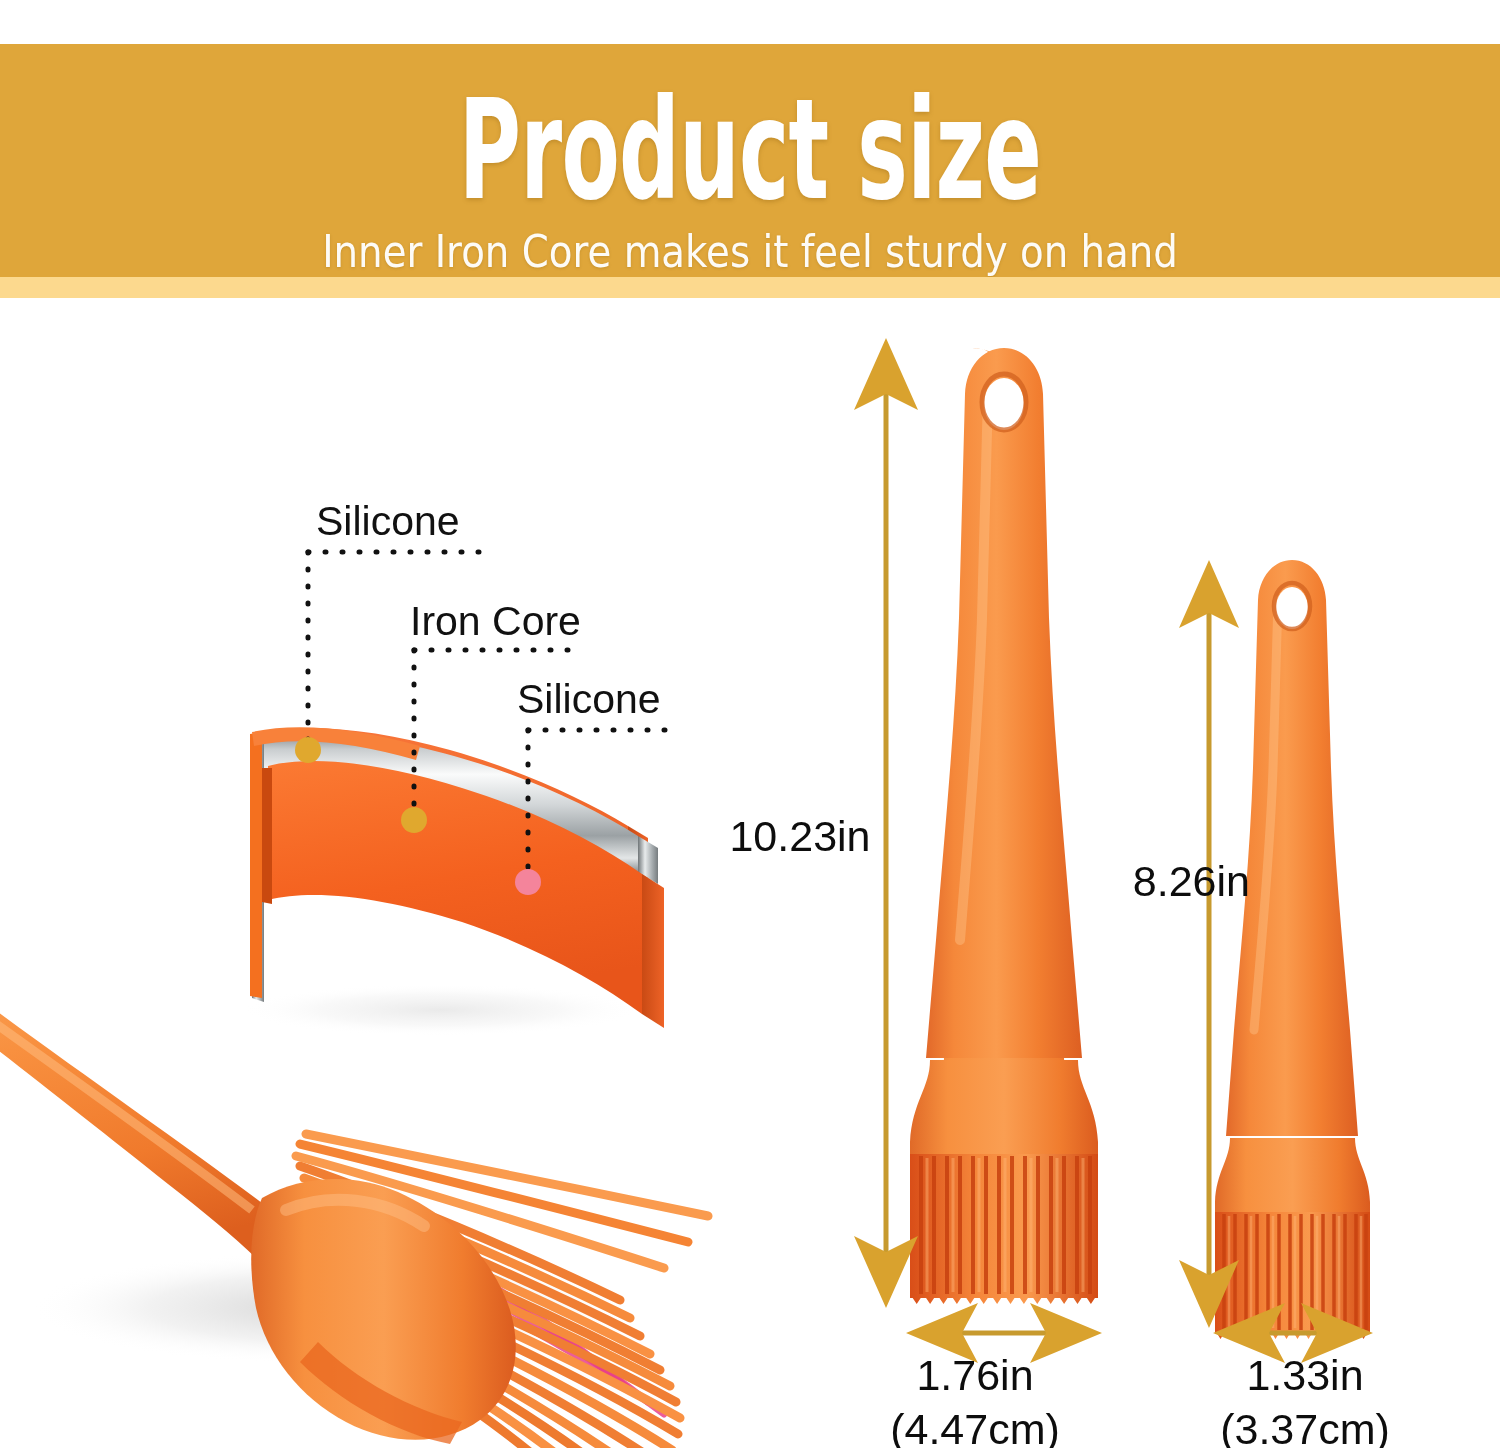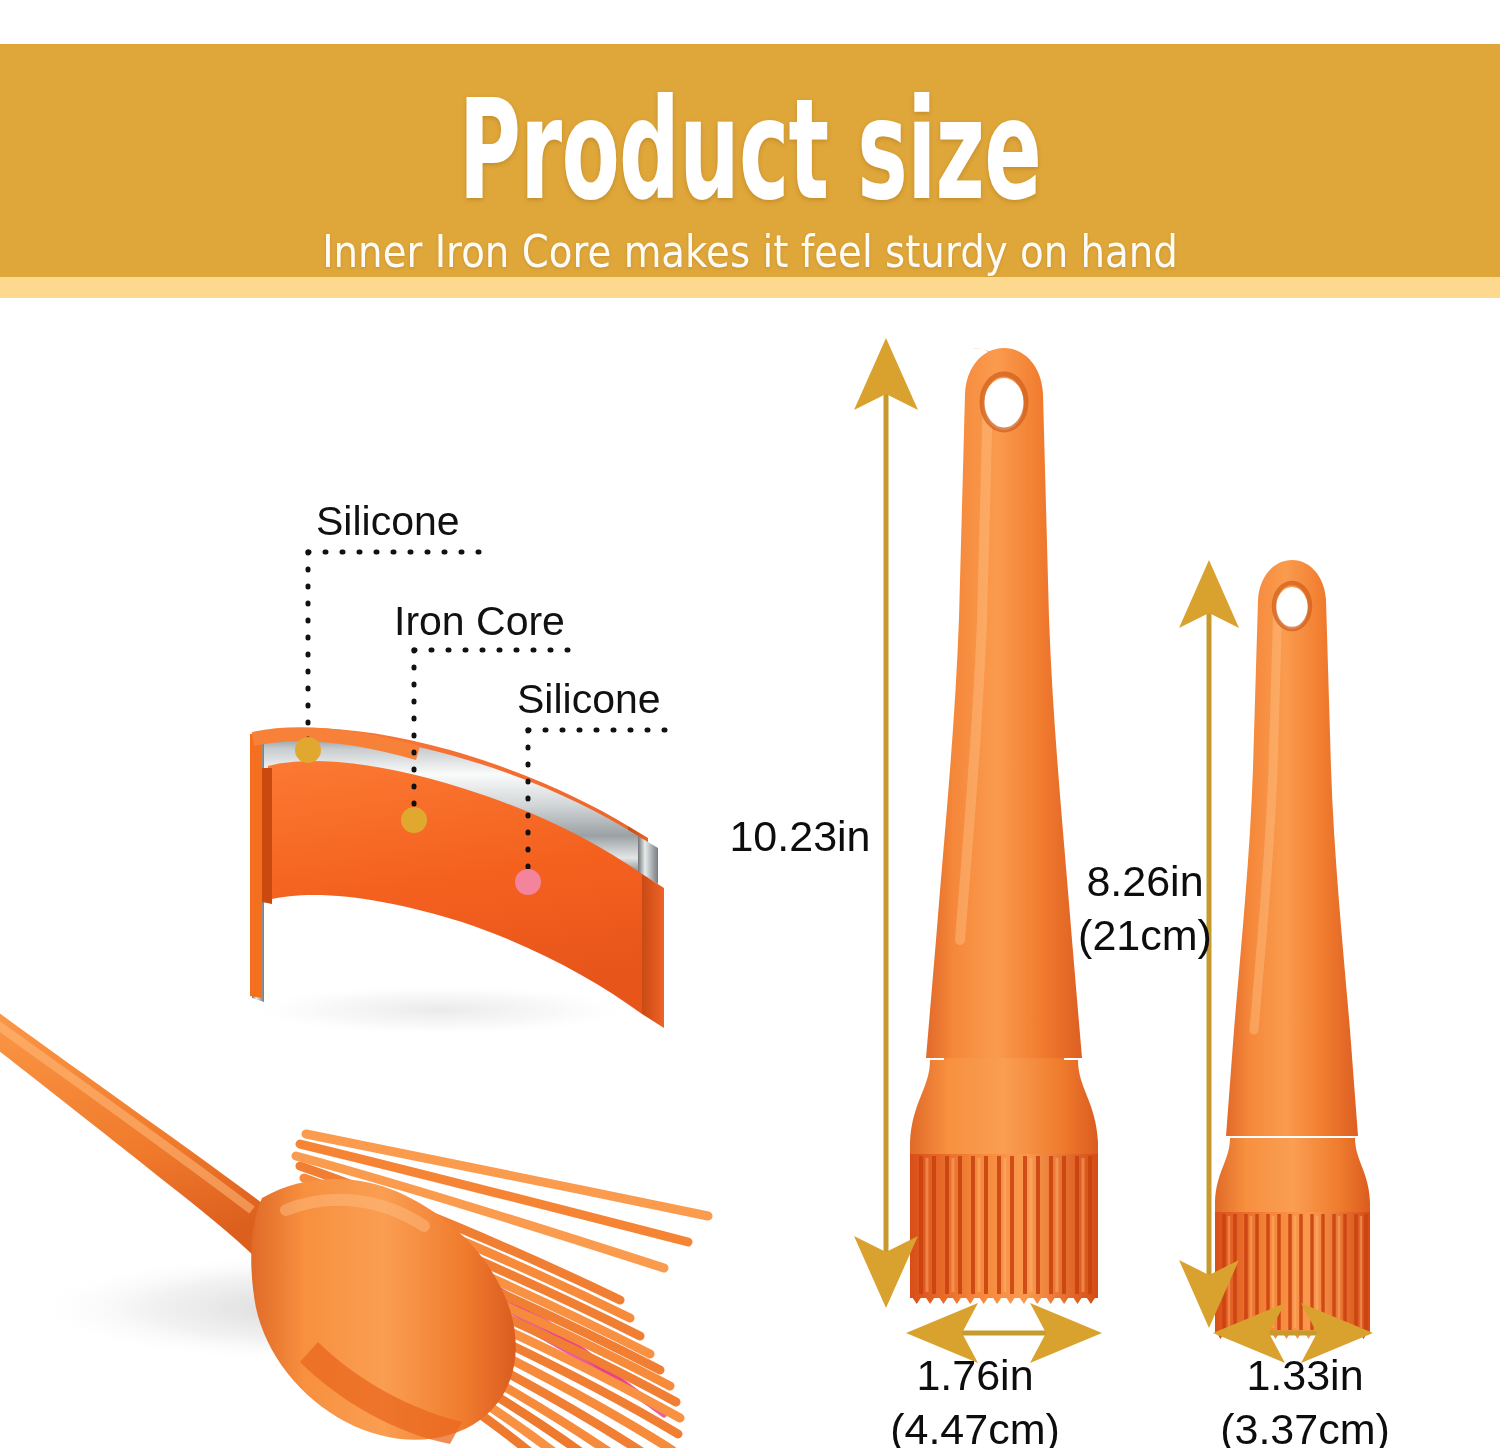--- a/index.html
+++ b/index.html
@@ -83,35 +83,35 @@
   
   .callout-label {
     position: absolute;
     color: #111111;
     font-family: "Liberation Sans", sans-serif;
     font-size: 41px;
     line-height: 46px;
     white-space: nowrap;
   }
   #callout-label-0 { left: 316px; top: 200px; }
-  #callout-label-1 { left: 394px; top: 300px; }
+  #callout-label-1 { left: 410px; top: 300px; }
   #callout-label-2 { left: 517px; top: 378px; }
 
   
   .dim-label {
     position: absolute;
     color: #0d0d0d;
     font-family: "Liberation Sans", sans-serif;
     font-size: 43px;
     line-height: 54px;
     text-align: center;
     white-space: nowrap;
   }
   #dim-height-large { left: 690px; top: 511px; width: 220px; }
-  #dim-height-small { left: 1040px; top: 556px; width: 210px; }
+  #dim-height-small { left: 1040px; top: 556px; width: 210px; text-align: right; }
   #dim-width-large  { left: 855px; top: 1050px; width: 240px; }
   #dim-width-small  { left: 1185px; top: 1050px; width: 240px; }
   .dim-label .l2 { display: block; }
 </style>
 </head>
 <body>
 
 <div id="header-banner">
   <div id="header-title">Product size</div>
   <div id="header-subtitle">Inner Iron Core makes it feel sturdy on hand</div>
@@ -445,21 +445,20 @@
   <div class="callout-label" id="callout-label-0">Silicone</div>
   <div class="callout-label" id="callout-label-1">Iron Core</div>
   <div class="callout-label" id="callout-label-2">Silicone</div>
 
   <div class="dim-label" id="dim-height-large">
     <span>10.23in</span>
   </div>
 
   <div class="dim-label" id="dim-height-small">
     <span>8.26in</span>
-    <span class="l2">(21cm)</span>
   </div>
 
   <div class="dim-label" id="dim-width-large">
     <span>1.76in</span>
     <span class="l2">(4.47cm)</span>
   </div>
 
   <div class="dim-label" id="dim-width-small">
     <span>1.33in</span>
     <span class="l2">(3.37cm)</span>

